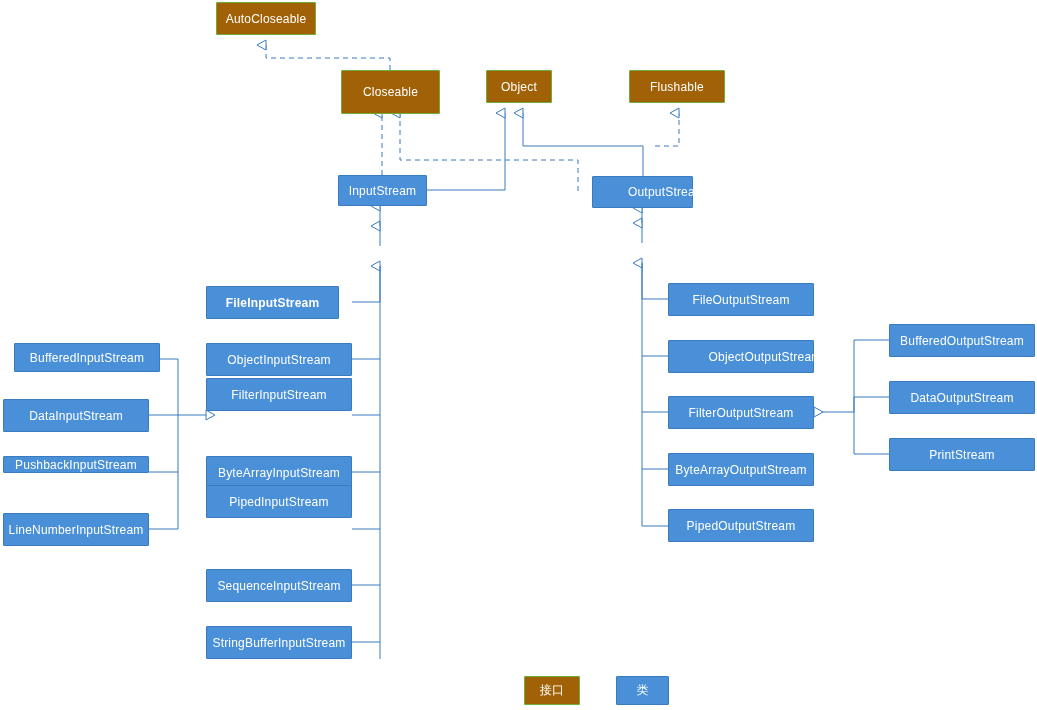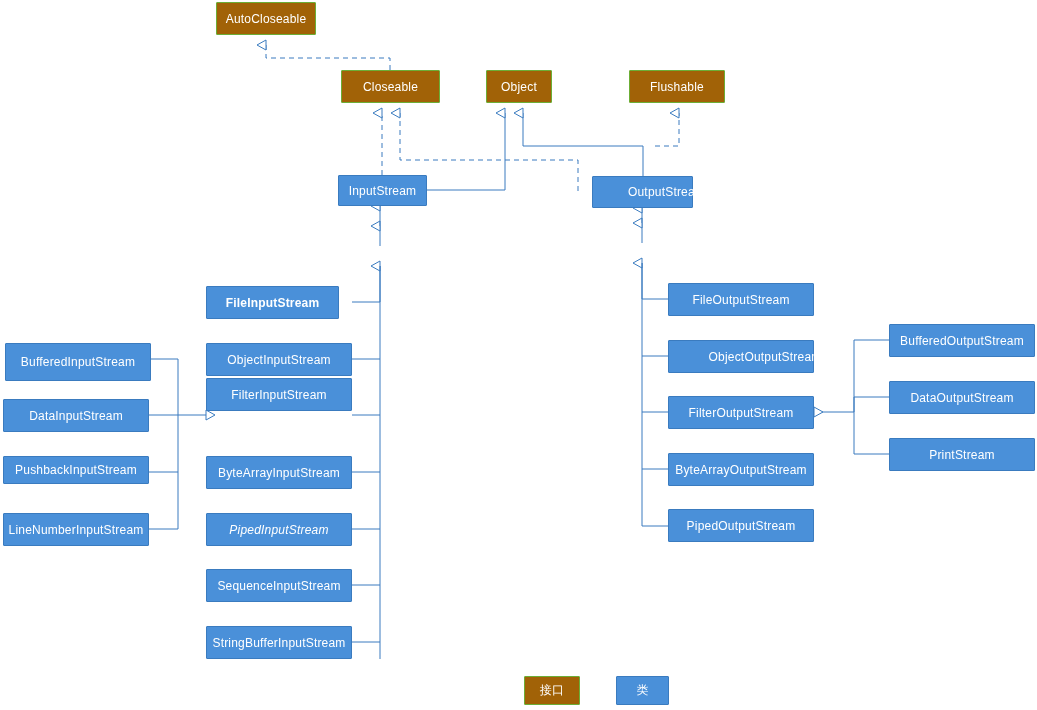--- a/index.html
+++ b/index.html
@@ -111,21 +111,21 @@
       <path d="M854,397 L889,397"></path>
       <path d="M854,454 L889,454"></path>
       <path d="M854,412 L814,412" marker-end="url(#hollowTriLeft)"></path>
       <path d="M854,397 L854,412"></path>
     </g>
   </svg>
 
   <div class="node iface" style="left:216px;top:2px;width:100px;height:33px;">
     <span>AutoCloseable</span>
   </div>
-  <div class="node iface" style="left:341px;top:70px;width:99px;height:33px;">
+  <div class="node iface" style="left:341px;top:70px;width:99px;height:44px;">
     <span>Closeable</span>
   </div>
   <div class="node iface" style="left:486px;top:70px;width:66px;height:33px;">
     <span>Object</span>
   </div>
   <div class="node iface" style="left:629px;top:70px;width:96px;height:33px;">
     <span>Flushable</span>
   </div>
   <div class="node cls" style="left:338px;top:175px;width:89px;height:31px;">
     <span>InputStream</span>
@@ -138,36 +138,36 @@
   </div>
   <div class="node cls" style="left:206px;top:343px;width:146px;height:33px;">
     <span>ObjectInputStream</span>
   </div>
   <div class="node cls" style="left:206px;top:378px;width:146px;height:33px;">
     <span>FilterInputStream</span>
   </div>
   <div class="node cls" style="left:206px;top:456px;width:146px;height:33px;">
     <span>ByteArrayInputStream</span>
   </div>
-  <div class="node cls" style="left:206px;top:513px;width:146px;height:33px;font-style:italic;">
+  <div class="node cls" style="left:206px;top:485px;width:146px;height:33px;">
     <span>PipedInputStream</span>
   </div>
   <div class="node cls" style="left:206px;top:569px;width:146px;height:33px;">
     <span>SequenceInputStream</span>
   </div>
   <div class="node cls" style="left:206px;top:626px;width:146px;height:33px;">
     <span>StringBufferInputStream</span>
   </div>
-  <div class="node cls" style="left:5px;top:343px;width:146px;height:38px;">
+  <div class="node cls" style="left:14px;top:343px;width:146px;height:29px;">
     <span>BufferedInputStream</span>
   </div>
   <div class="node cls" style="left:3px;top:399px;width:146px;height:33px;">
     <span>DataInputStream</span>
   </div>
-  <div class="node cls" style="left:3px;top:456px;width:146px;height:28px;text-align:center;">
+  <div class="node cls" style="left:3px;top:456px;width:146px;height:17px;text-align:center;">
     <span>PushbackInputStream</span>
   </div>
   <div class="node cls" style="left:3px;top:513px;width:146px;height:33px;">
     <span>LineNumberInputStream</span>
   </div>
   <div class="node cls" style="left:668px;top:283px;width:146px;height:33px;">
     <span>FileOutputStream</span>
   </div>
   <div class="node cls" style="left:668px;top:340px;width:146px;height:33px;padding-left:48px;">
     <span>ObjectOutputStream</span>

